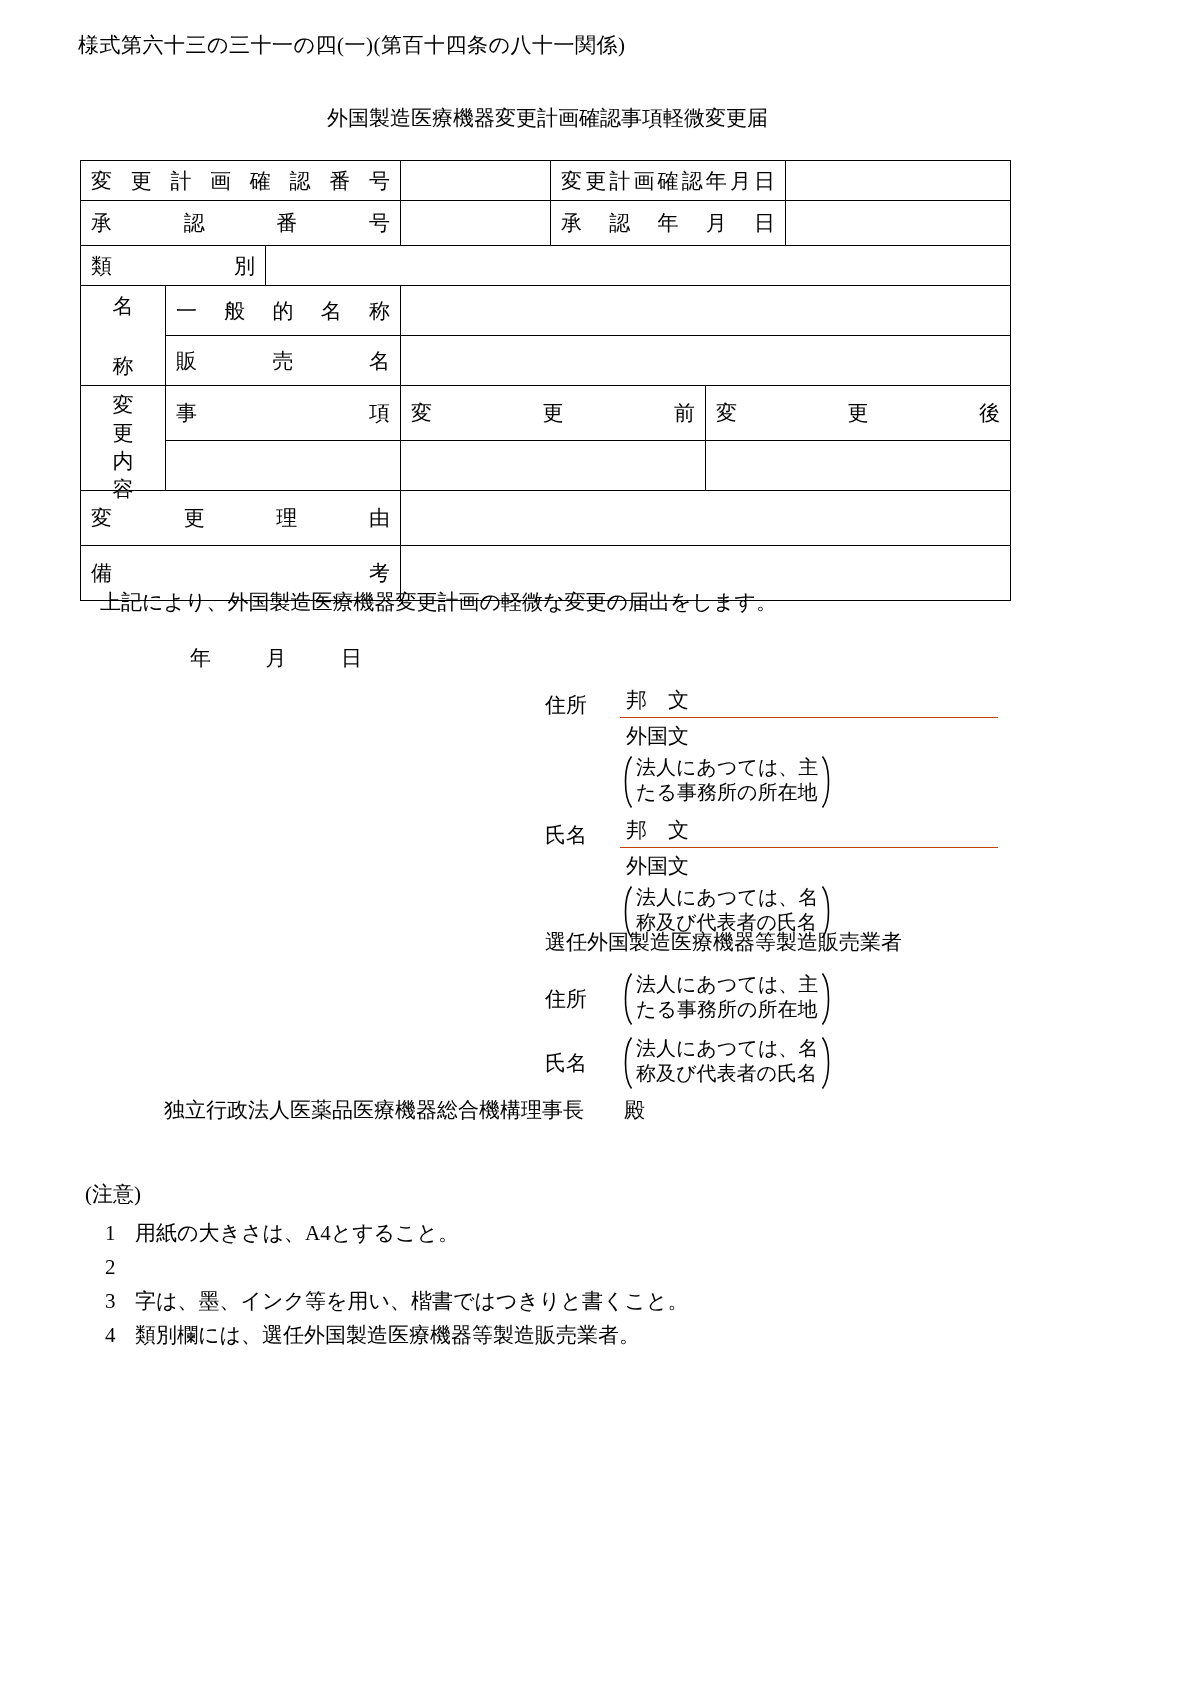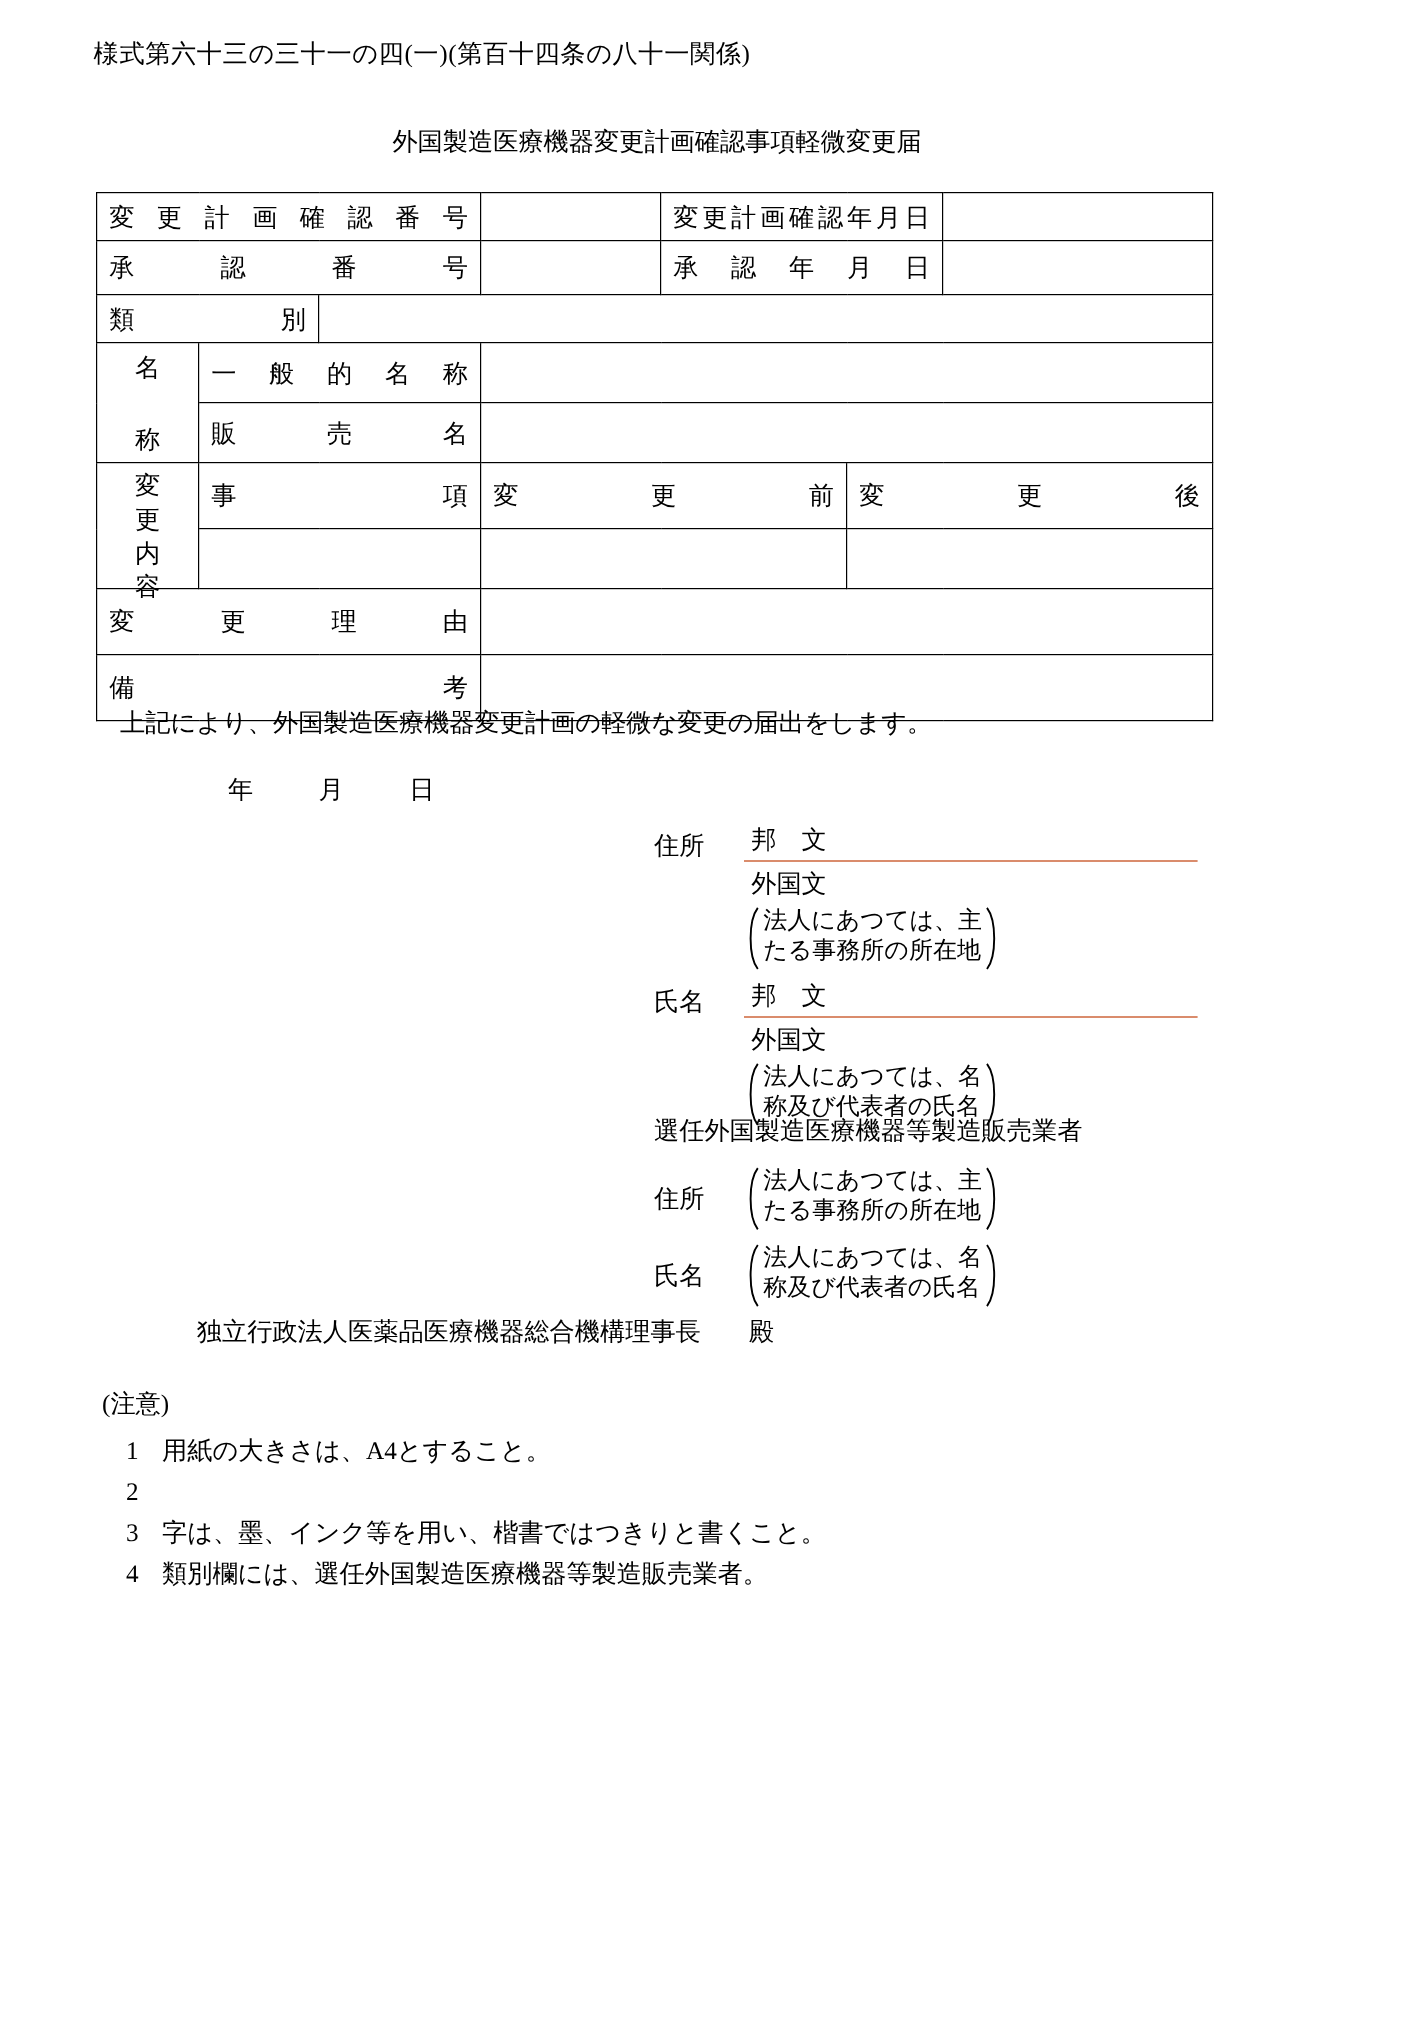--- a/index.html
+++ b/index.html
@@ -39,21 +39,21 @@
   .paren { flex:0 0 auto; }
 
   .agent-heading { left:545px; top:928px; font-size:21px; }
   .agent-entry { position:absolute; display:flex; align-items:center; }
   .agent-entry .cb-label { padding-top:0; }
 
   .recipient { left:120px; top:1096px; font-size:21px;margin-left:44px; }
   .honorific { margin-left:40px; }
 
   .notes { left:85px; top:1156px; }
-  .notes-heading { font-size:21px; margin-bottom:13px; }
+  .notes-heading { font-size:21px; margin-bottom:13px;margin-top:24px; }
   .note-item { display:flex; margin-bottom:9px; font-size:21px; line-height:25px; }
   .note-num { margin-left:20px; width:30px; flex:0 0 auto; }
 </style>
 </head>
 <body>
 
 <div class="page">
 
   <div class="abs form-number">様式第六十三の三十一の四(一)(第百十四条の八十一関係)</div>
   <div class="abs doc-title">外国製造医療機器変更計画確認事項軽微変更届</div>

